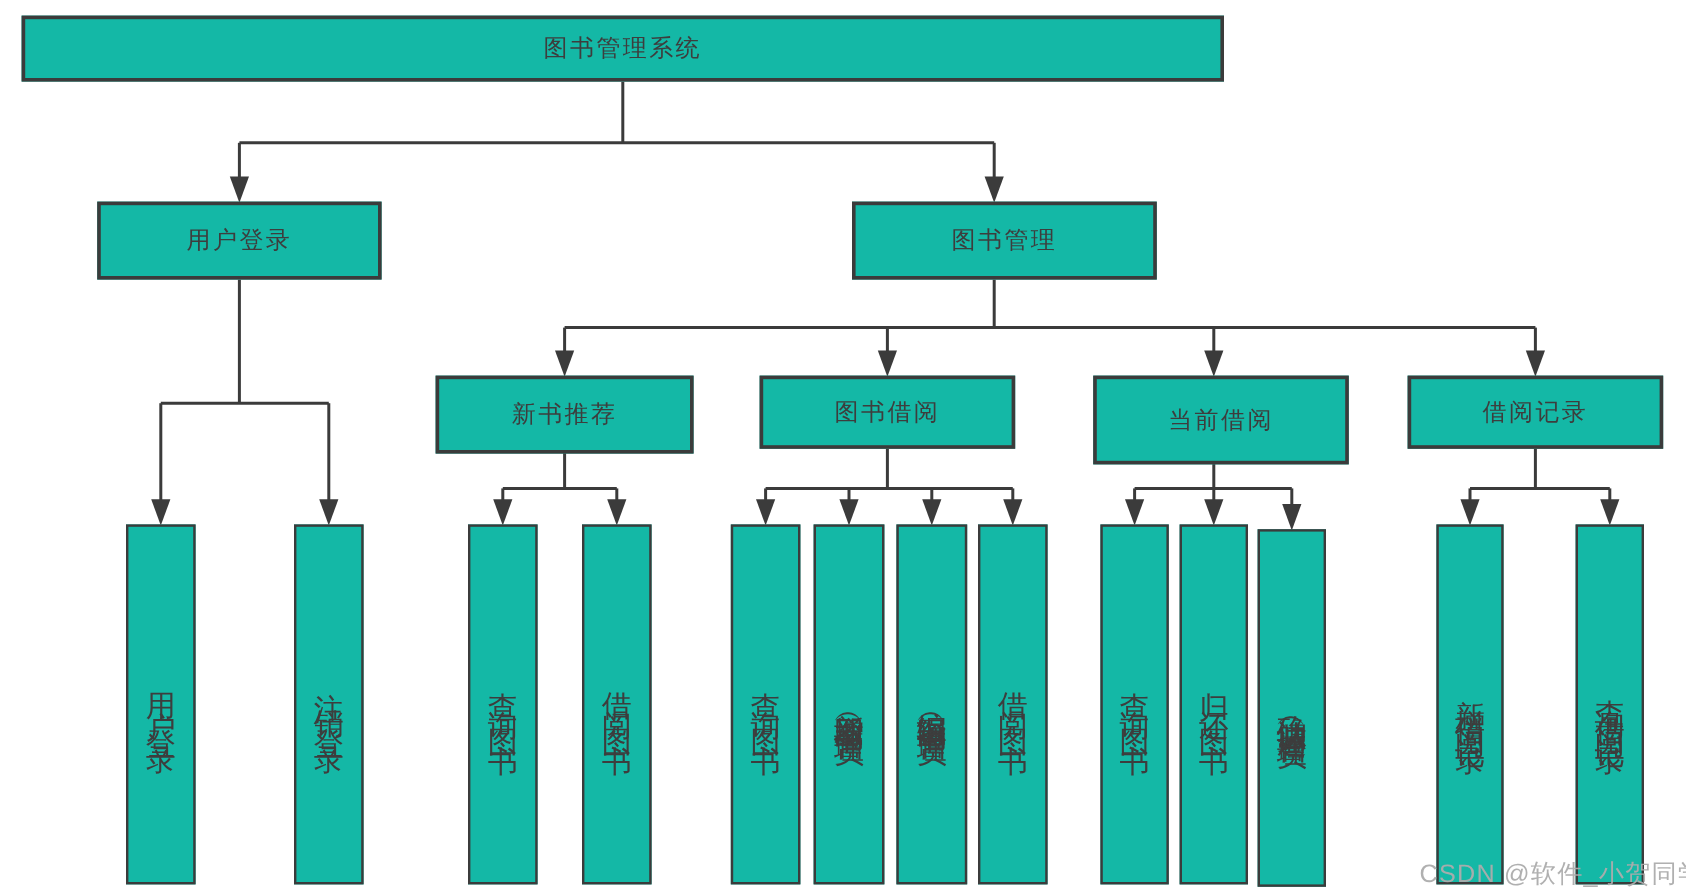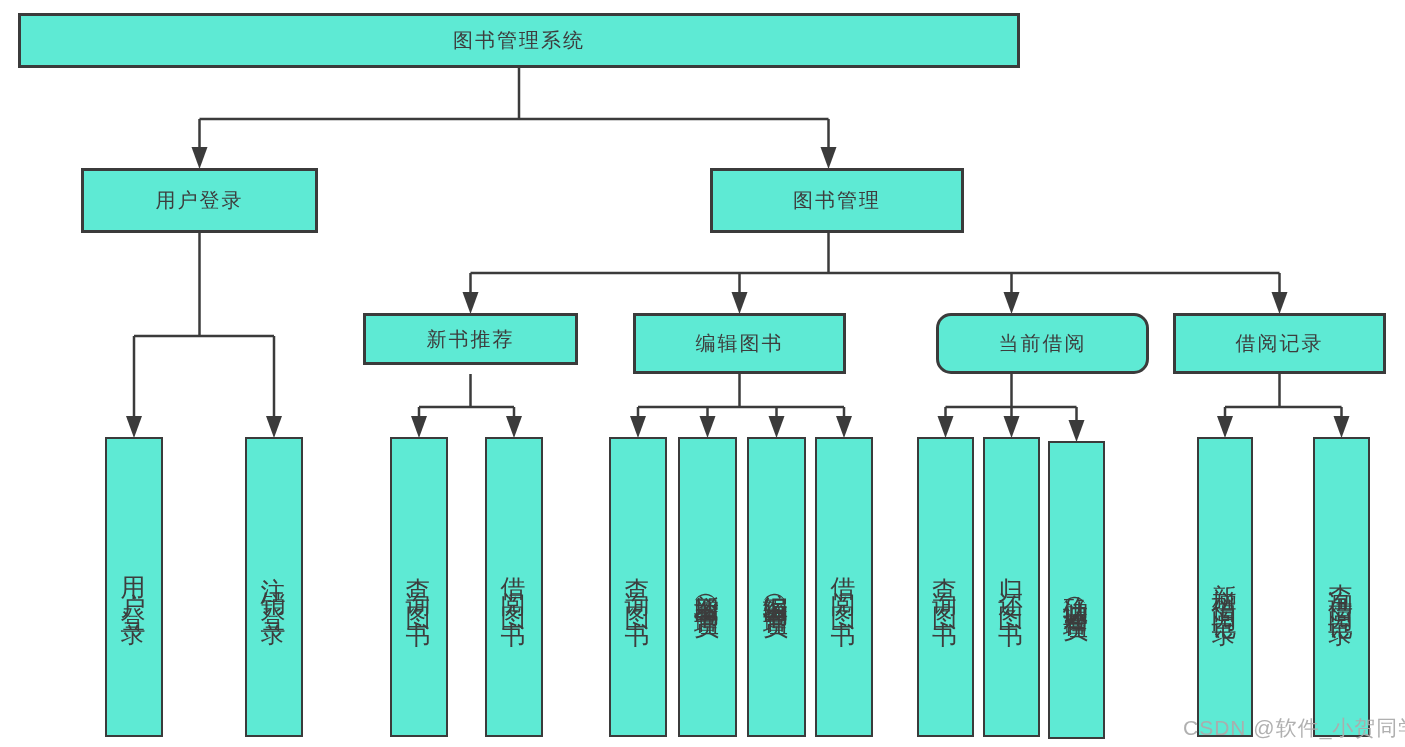--- a/index.html
+++ b/index.html
@@ -12,21 +12,21 @@
     font-family: "Liberation Sans", "DejaVu Sans", sans-serif;
   }
   #connector-layer {
     position: absolute;
     left: 0; top: 0;
     width: 1405px; height: 747px;
   }
   .node {
     position: absolute;
     box-sizing: border-box;
-    background: #5eead4;
+    background: #14b8a6;
     display: flex;
     align-items: center;
     justify-content: center;
     color: #3d3d3d;
   }
   .node-h {
     border: 3px solid #3b3b3b;
     font-size: 20px;
     letter-spacing: 2px;
   }
@@ -113,27 +113,27 @@
   <div id="watermark">CSDN @软件_小贺同学</div>
 <div class="node node-h" style="left: 18px; top: 13px; width: 1002px; height: 55px;">
       <span class="label root-label">图书管理系统</span>
     </div>
     <div class="node node-h" style="left: 81px; top: 168px; width: 237px; height: 65px;">
       <span class="label">用户登录</span>
     </div>
     <div class="node node-h" style="left: 710px; top: 168px; width: 254px; height: 65px;">
       <span class="label">图书管理</span>
     </div>
-    <div class="node node-h" style="left: 363px; top: 313px; width: 215px; height: 52px;">
+    <div class="node node-h" style="left: 363px; top: 313px; width: 215px; height: 65px;">
       <span class="label">新书推荐</span>
     </div>
     <div class="node node-h" style="left: 633px; top: 313px; width: 213px; height: 61px;">
-      <span class="label">编辑图书</span>
+      <span class="label">图书借阅</span>
     </div>
-    <div class="node node-h" style="left: 936px; top: 313px; width: 213px; height: 61px; border-radius: 15px;">
+    <div class="node node-h" style="left: 911px; top: 313px; width: 213px; height: 74px;">
       <span class="label">当前借阅</span>
     </div>
     <div class="node node-h" style="left: 1173px; top: 313px; width: 213px; height: 61px;">
       <span class="label">借阅记录</span>
     </div>
     <div class="node node-v" style="left: 105px; top: 437px; width: 58px; height: 300px;">
       <span class="label" style="letter-spacing: 15px;">用户登录</span>
     </div>
     <div class="node node-v" style="left: 245px; top: 437px; width: 58px; height: 300px;">
       <span class="label" style="letter-spacing: 15px;">注销登录</span>

